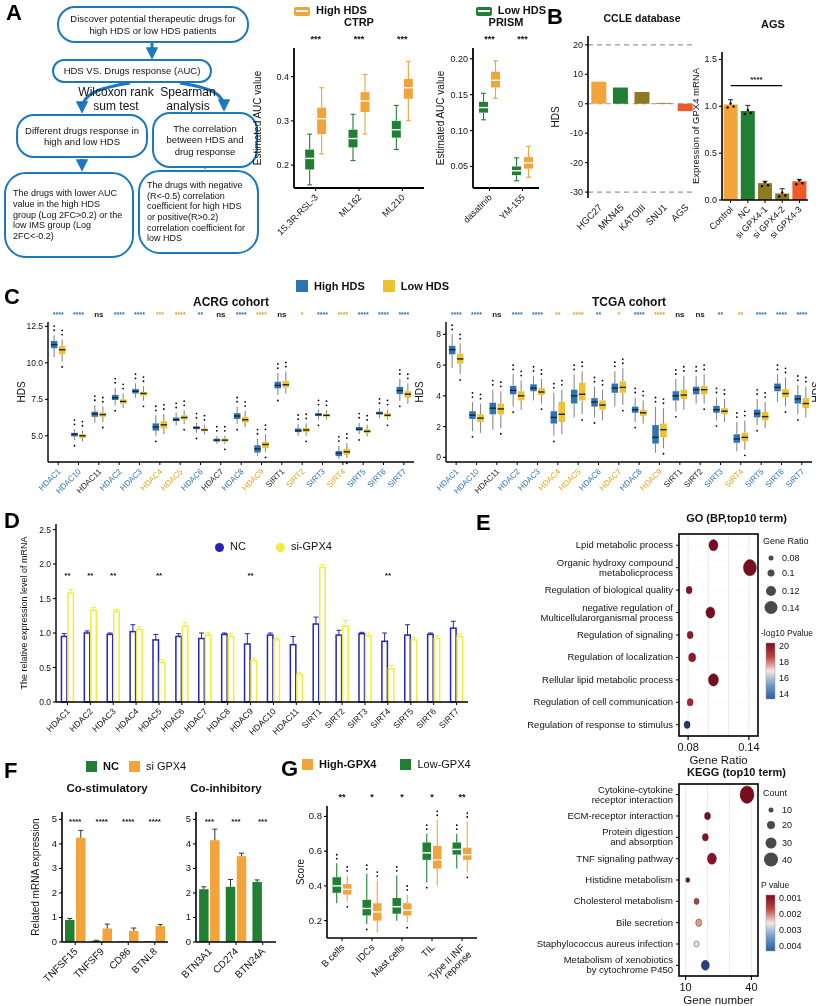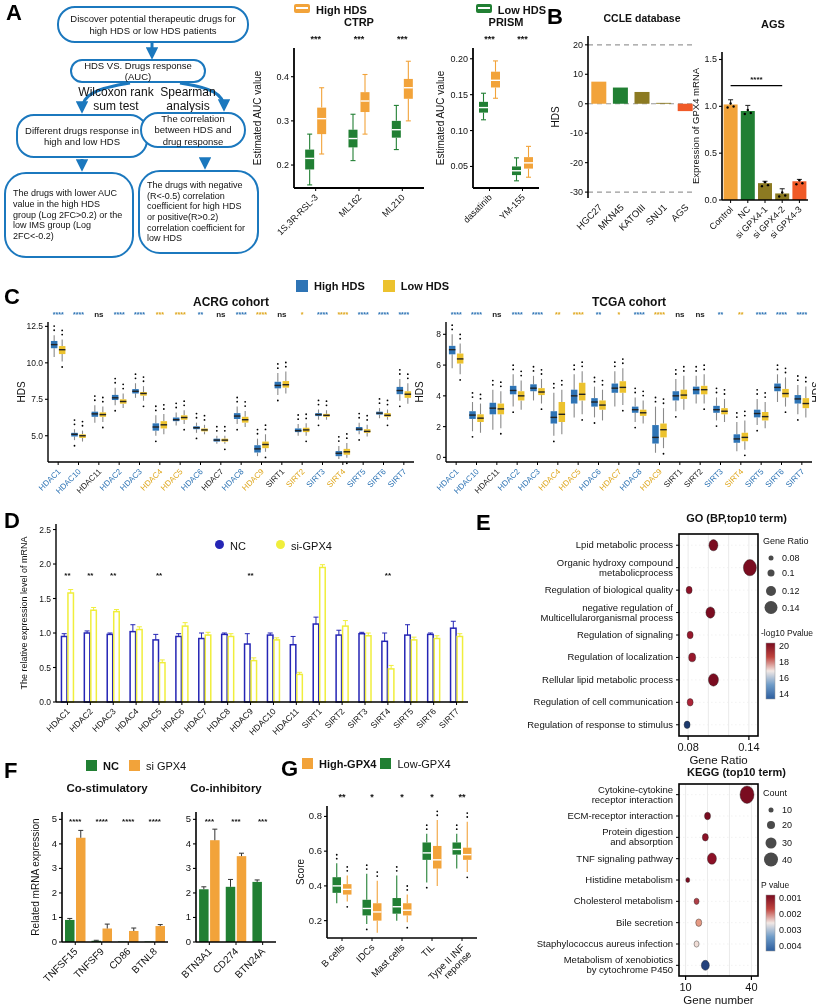--- a/index.html
+++ b/index.html
@@ -8,21 +8,21 @@
   .fig svg{font-family:"Liberation Sans",sans-serif;}
   .plabel{position:absolute;font-size:22px;font-weight:bold;color:#000;}
   .chart{position:absolute;}
   .fcbox{position:absolute;border:2px solid #1b78be;border-radius:18px;background:#fff;
          display:flex;align-items:center;justify-content:center;text-align:center;
          font-size:9.5px;line-height:1.18;color:#111;padding:2px 5px;box-sizing:border-box;}
   .fcbox.lefty{text-align:left;justify-content:flex-start;padding:1px 7px;border-radius:22px;}
   .fclabel{position:absolute;font-size:12px;line-height:1.15;text-align:center;color:#111;}
   .fc-arrows{position:absolute;left:0;top:0;pointer-events:none;}
   .legend{position:absolute;display:flex;align-items:center;}
-  .legend .item{display:flex;align-items:flex-start;margin-right:18px;}
+  .legend .item{display:flex;align-items:flex-end;margin-right:18px;}
   .legend .lab{font-size:11px;color:#111;}
   .sw{display:inline-block;margin-right:6px;}
   .sw.boxstyle{width:16px;height:9px;border-radius:2px;position:relative;}
   .sw.boxstyle::after{content:'';position:absolute;left:2px;right:2px;top:3px;height:2px;background:#fff;}
   .sw.square{width:12px;height:12px;}
   .sw.circle{width:9px;height:9px;border-radius:50%;}
   .subtitle{position:absolute;font-size:11.5px;font-weight:bold;text-align:center;color:#111;}
 </style>
 </head>
 <body>
@@ -44,25 +44,25 @@
           <path d="M0,0 L10,5 L0,10 z" fill="#1b78be"></path>
         </marker>
       </defs>
       <path d="M152,43 L152,56" stroke="#1b78be" stroke-width="3" fill="none" marker-end="url(#ah)"></path>
       <path d="M130,83 C98,88 82,94 82,110" stroke="#1b78be" stroke-width="3" fill="none" marker-end="url(#ah)"></path>
       <path d="M180,83 C212,88 224,94 224,108" stroke="#1b78be" stroke-width="3" fill="none" marker-end="url(#ah)"></path>
       <path d="M82,159 L82,168" stroke="#1b78be" stroke-width="3" fill="none" marker-end="url(#ah)"></path>
       <path d="M205,161 L205,166" stroke="#1b78be" stroke-width="3" fill="none" marker-end="url(#ah)"></path>
     </svg>
     <div class="fcbox" style="left:57px;top:6px;width:192px;height:37px">Discover potential therapeutic drugs for high HDS or low HDS patients</div>
-    <div class="fcbox" style="left:70px;top:59px;width:136px;height:24px;border-radius:12px">HDS VS. Drugs response (AUC)</div>
+    <div class="fcbox" style="left:52px;top:59px;width:160px;height:24px;border-radius:12px">HDS VS. Drugs response (AUC)</div>
     <div class="fclabel" style="left:76px;top:86px;width:80px">Wilcoxon rank sum test</div>
     <div class="fclabel" style="left:156px;top:86px;width:64px">Spearman analysis</div>
     <div class="fcbox" style="left:16px;top:114px;width:132px;height:44px">Different drugs response in high and low HDS</div>
-    <div class="fcbox" style="left:140px;top:112px;width:106px;height:36px">The correlation between HDS and drug response</div>
+    <div class="fcbox" style="left:152px;top:112px;width:106px;height:56px">The correlation between HDS and drug response</div>
     <div class="fcbox lefty" style="left:4px;top:172px;width:130px;height:86px;font-size:9px">The drugs with lower AUC value in the high HDS group (Log 2FC&gt;0.2) or the low IMS group (Log 2FC&lt;-0.2)</div>
     <div class="fcbox lefty" style="left:138px;top:170px;width:121px;height:84px;font-size:9px">The drugs with negative (R&lt;-0.5) correlation coefficient for high HDS or positive(R&gt;0.2) correlation coefficient for low HDS</div>
   </div>
 
   <div class="legend" style="left:294px;top:4px;width:252px;justify-content:space-between">
     <span class="item">
       <span class="sw boxstyle" style="background: rgb(242, 163, 58);"></span>
       <span class="lab" style="font-weight:bold">High HDS</span>
     </span>
     <span class="item" style="margin-right:0">
@@ -1305,21 +1305,21 @@
         <text x="17" y="103.94339622641509" font-size="9.5" fill="#111" text-anchor="end">2</text>
         <line x1="19" y1="76.41509433962264" x2="22" y2="76.41509433962264" stroke="#000" stroke-width="1.1"></line>
         <text x="17" y="79.41509433962264" font-size="9.5" fill="#111" text-anchor="end">3</text>
         <line x1="19" y1="51.88679245283018" x2="22" y2="51.88679245283018" stroke="#000" stroke-width="1.1"></line>
         <text x="17" y="54.88679245283018" font-size="9.5" fill="#111" text-anchor="end">4</text>
         <line x1="19" y1="27.35849056603773" x2="22" y2="27.35849056603773" stroke="#000" stroke-width="1.1"></line>
         <text x="17" y="30.35849056603773" font-size="9.5" fill="#111" text-anchor="end">5</text>
       </svg></div>
 
   <div class="legend" style="left:302px;top:758px">
-    <span class="item" style="margin-right:4px">
+    <span class="item" style="margin-right:24px">
       <span class="sw square" style="width: 11px; height: 11px; background: rgb(242, 163, 58);"></span>
       <span class="lab" style="font-weight:bold">High-GPX4</span>
     </span>
     <span class="item">
       <span class="sw square" style="width: 11px; height: 11px; background: rgb(33, 127, 51);"></span>
       <span class="lab" style="font-weight:normal">Low-GPX4</span>
     </span>
   </div>
   <div class="chart" style="left:293px;top:780px;width:190px;height:224px"><svg width="190" height="224" viewBox="0 0 190 224">
         <line x1="34" y1="26" x2="34" y2="158" stroke="#000" stroke-width="1.6"></line>

